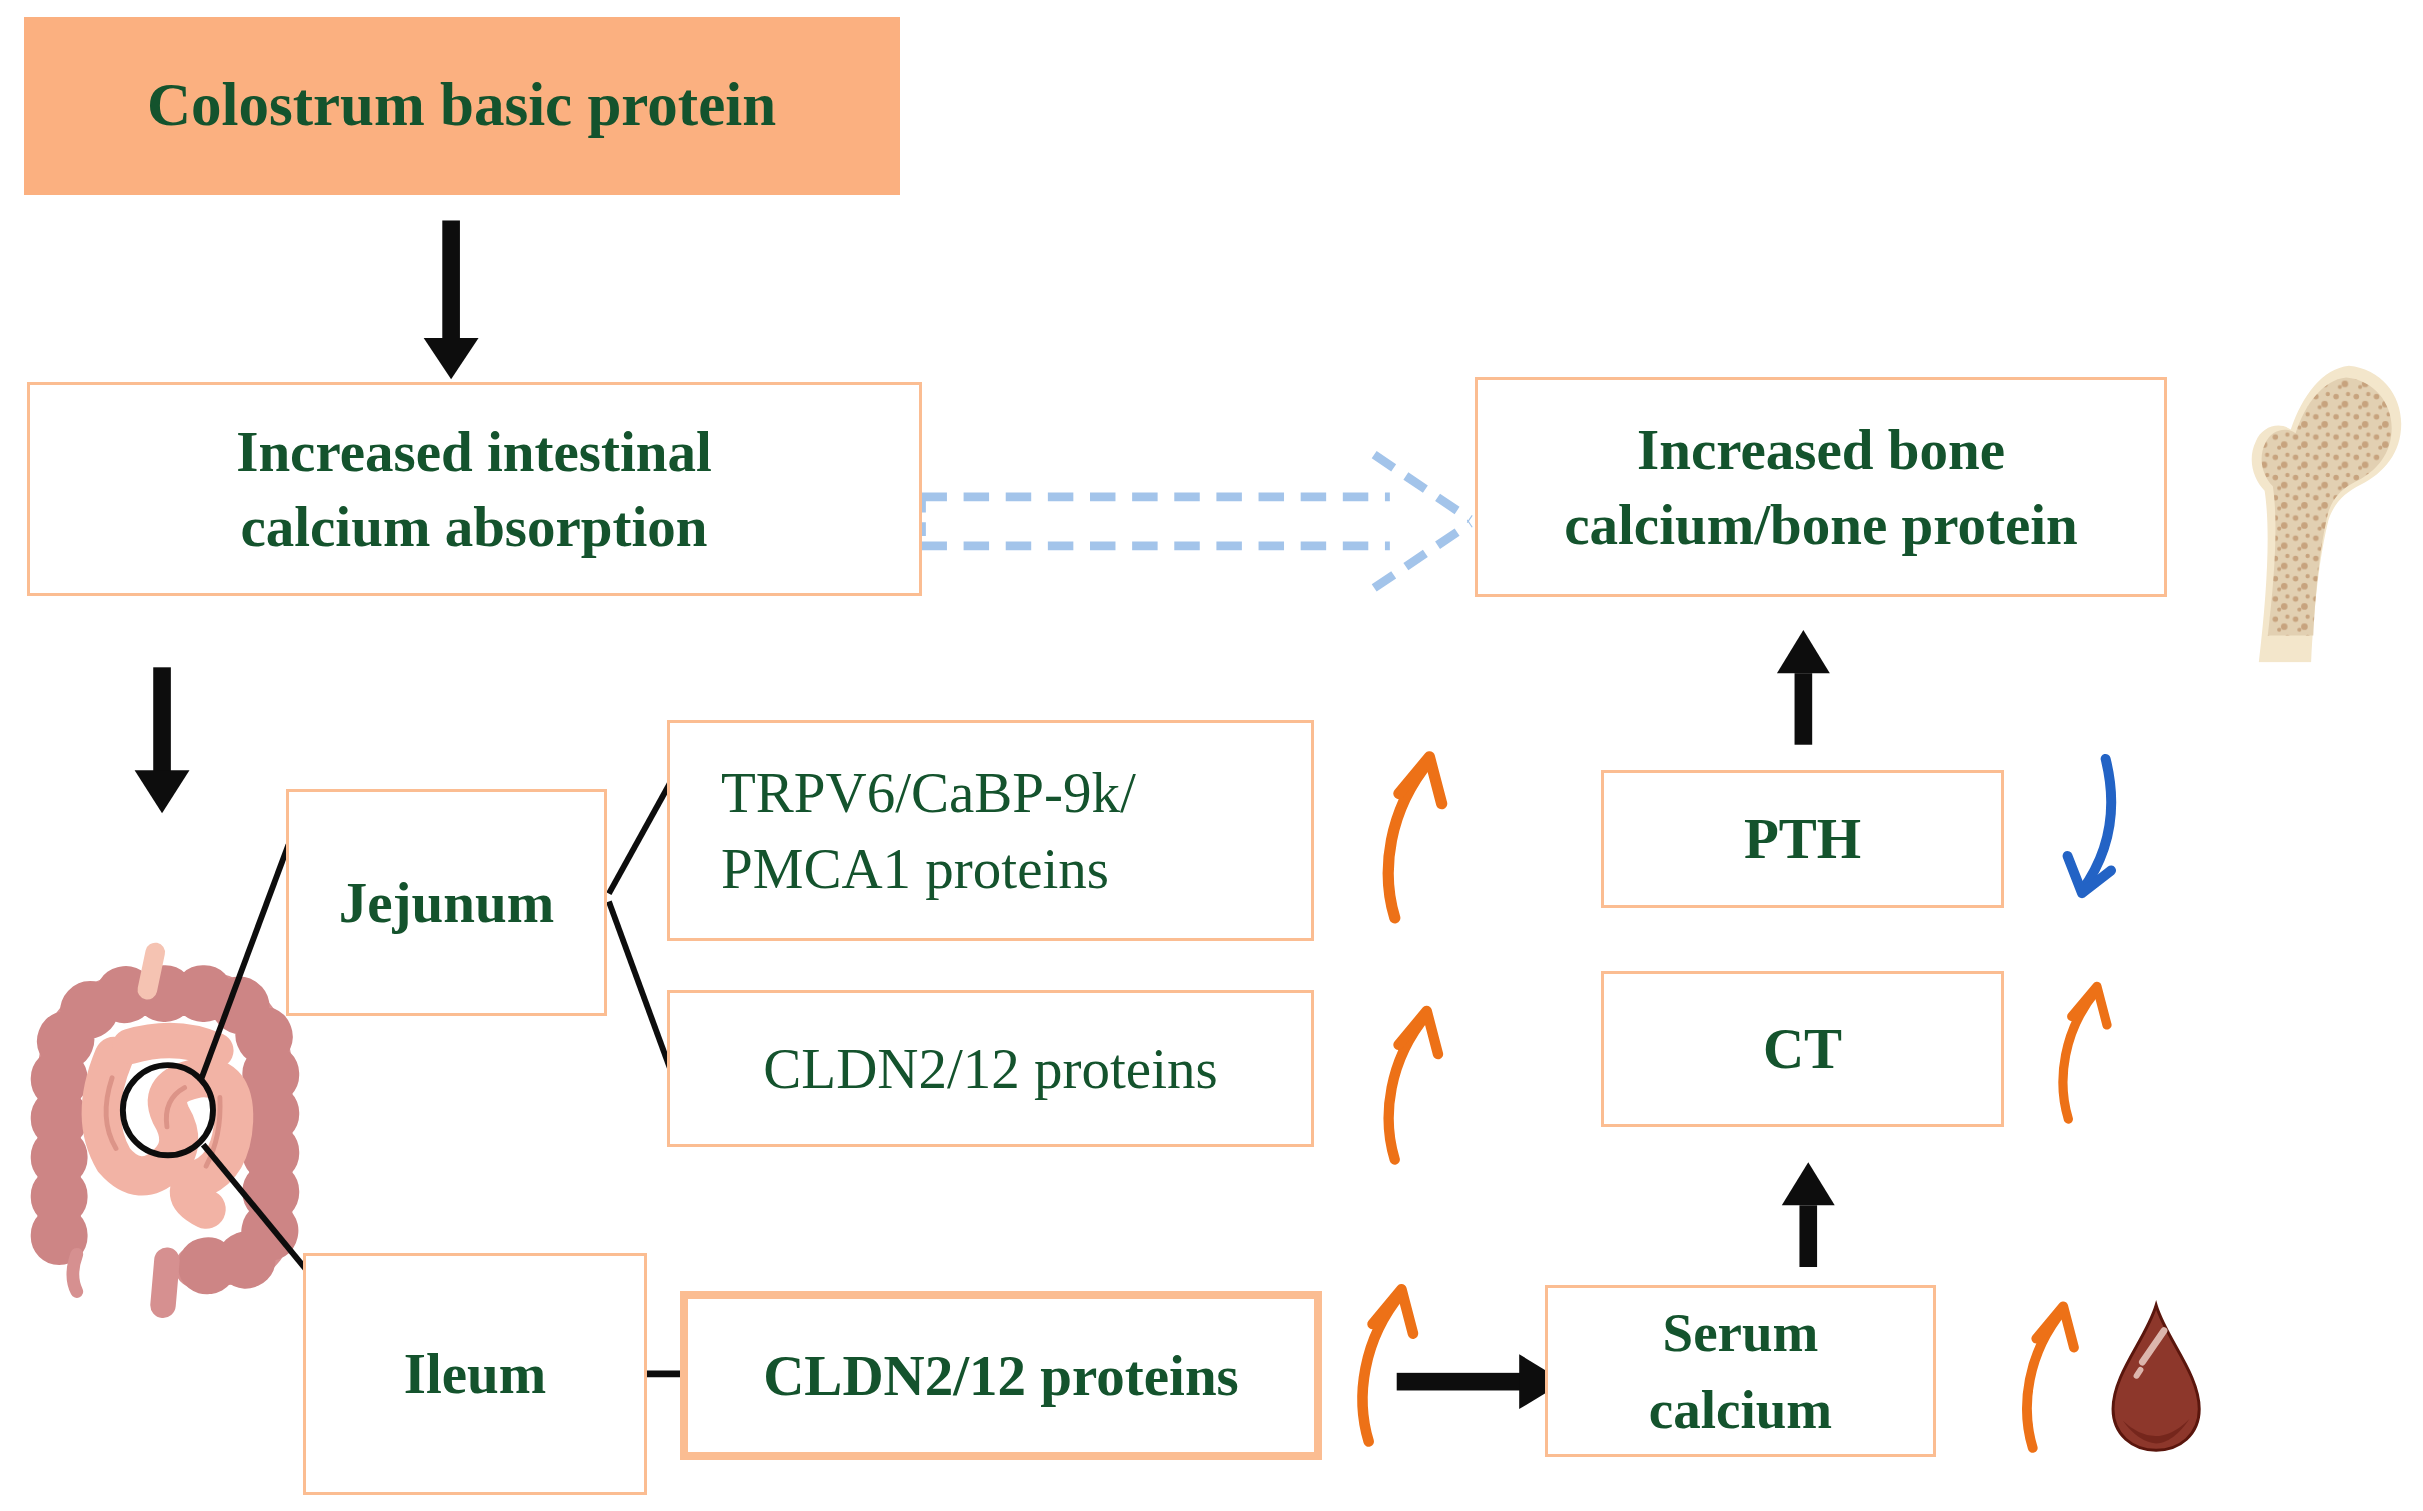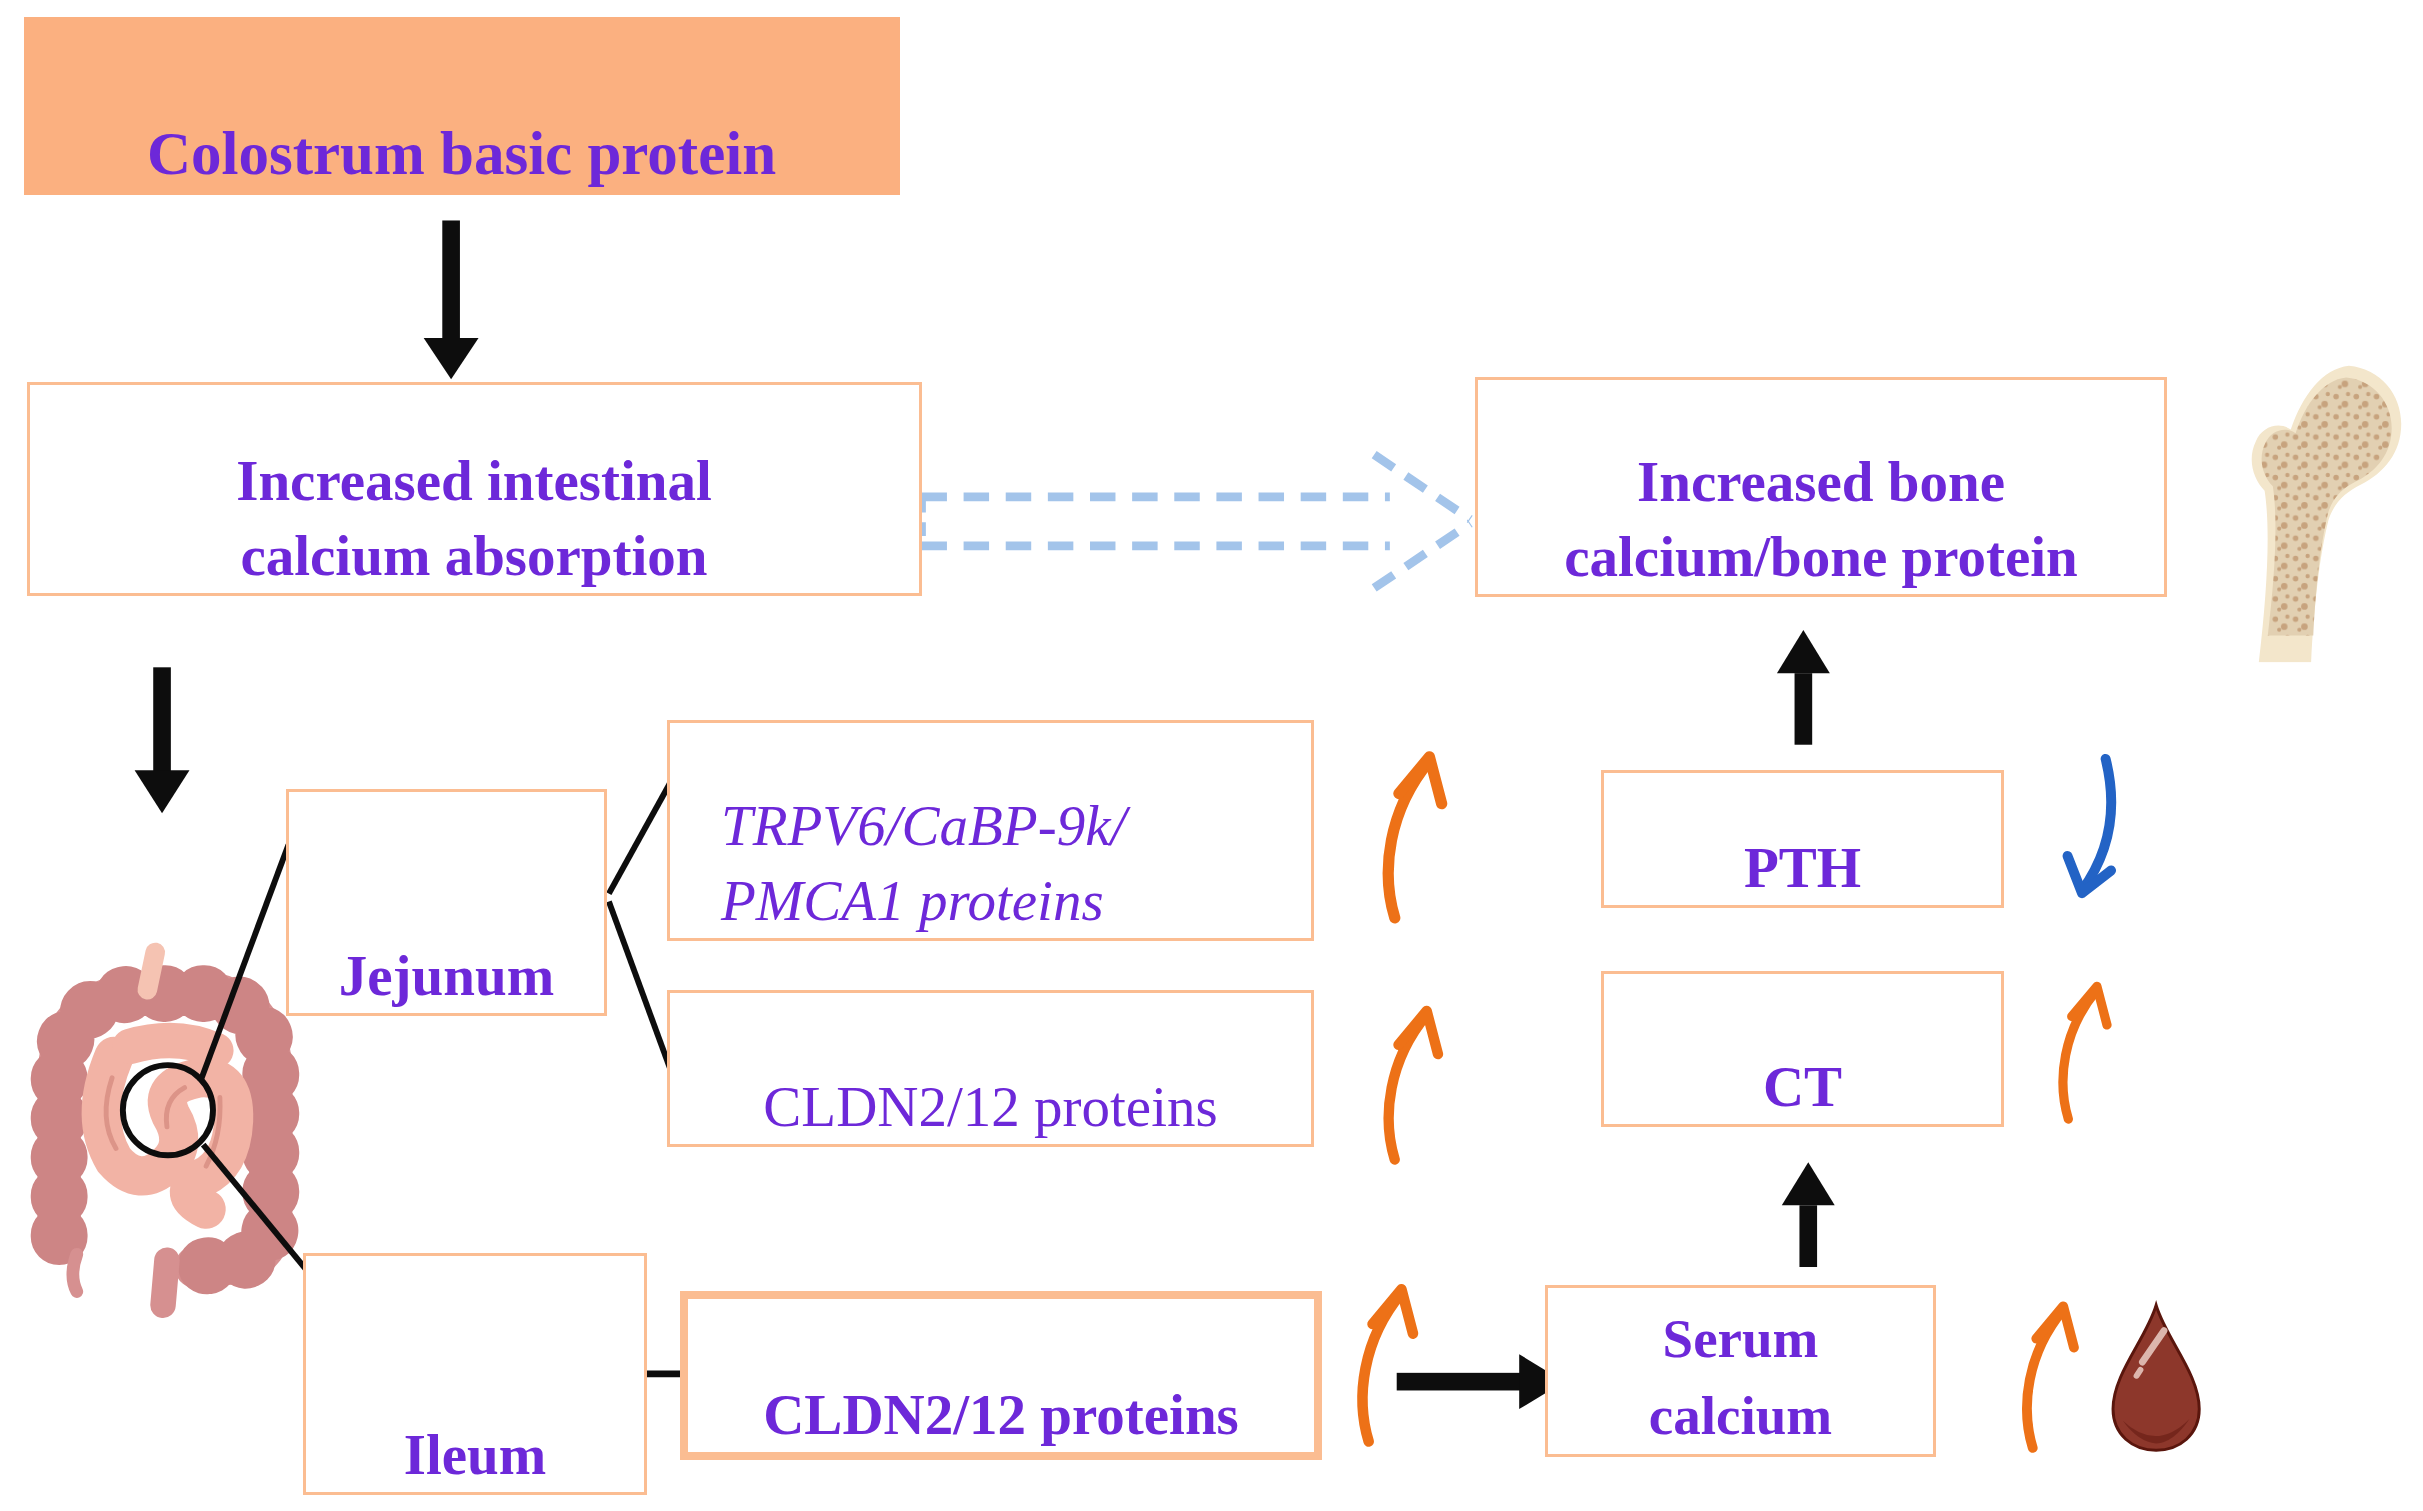--- a/index.html
+++ b/index.html
@@ -10,23 +10,23 @@
     font-family:"Liberation Serif",serif;
     overflow:hidden;
   }
   #fig-svg{position:absolute;left:0;top:0;}
   .n-box{
     position:absolute;
     box-sizing:border-box;
     background:#ffffff;
     border:3.9px solid var(--box_border,#FBBD92);
     display:flex;flex-direction:column;
-    align-items:center;justify-content:flex-end;
+    align-items:center;justify-content:center;
     text-align:center;
-    color:#6d28d9;
+    color:#14532d;
     line-height:1.32;
   }
   .n-box .ln{display:block;white-space:nowrap;}
   .filled{background:var(--box_fill_orange,#FBB080);border:none;}
   .bold{font-weight:bold;}
   .thick{border-width:8.8px;}
   .fs62{font-size:61px;}
   .fs58{font-size:57px;}
   .fs56{font-size:55px;}
   .left-text{align-items:flex-start;text-align:left;padding-left:51px;}
@@ -155,21 +155,21 @@
 
   <div class="n-box bold fs58" style="left:1475px;top:377px;width:692px;height:220px;">
     <span class="ln">Increased bone</span>
     <span class="ln">calcium/bone protein</span>
   </div>
 
   <div class="n-box bold fs58" style="left:286px;top:789px;width:321px;height:227px;">
     <span class="ln">Jejunum</span>
   </div>
 
-  <div class="n-box fs58 left-text" style="left:667px;top:720px;width:647px;height:221px;font-style:italic;">
+  <div class="n-box fs58 left-text" style="left:667px;top:720px;width:647px;height:221px;">
     <span class="ln">TRPV6/CaBP-9k/</span>
     <span class="ln">PMCA1 proteins</span>
   </div>
 
   <div class="n-box fs58" style="left:667px;top:990px;width:647px;height:157px;">
     <span class="ln">CLDN2/12 proteins</span>
   </div>
 
   <div class="n-box bold fs58" style="left:303px;top:1253px;width:344px;height:242px;">
     <span class="ln">Ileum</span>

